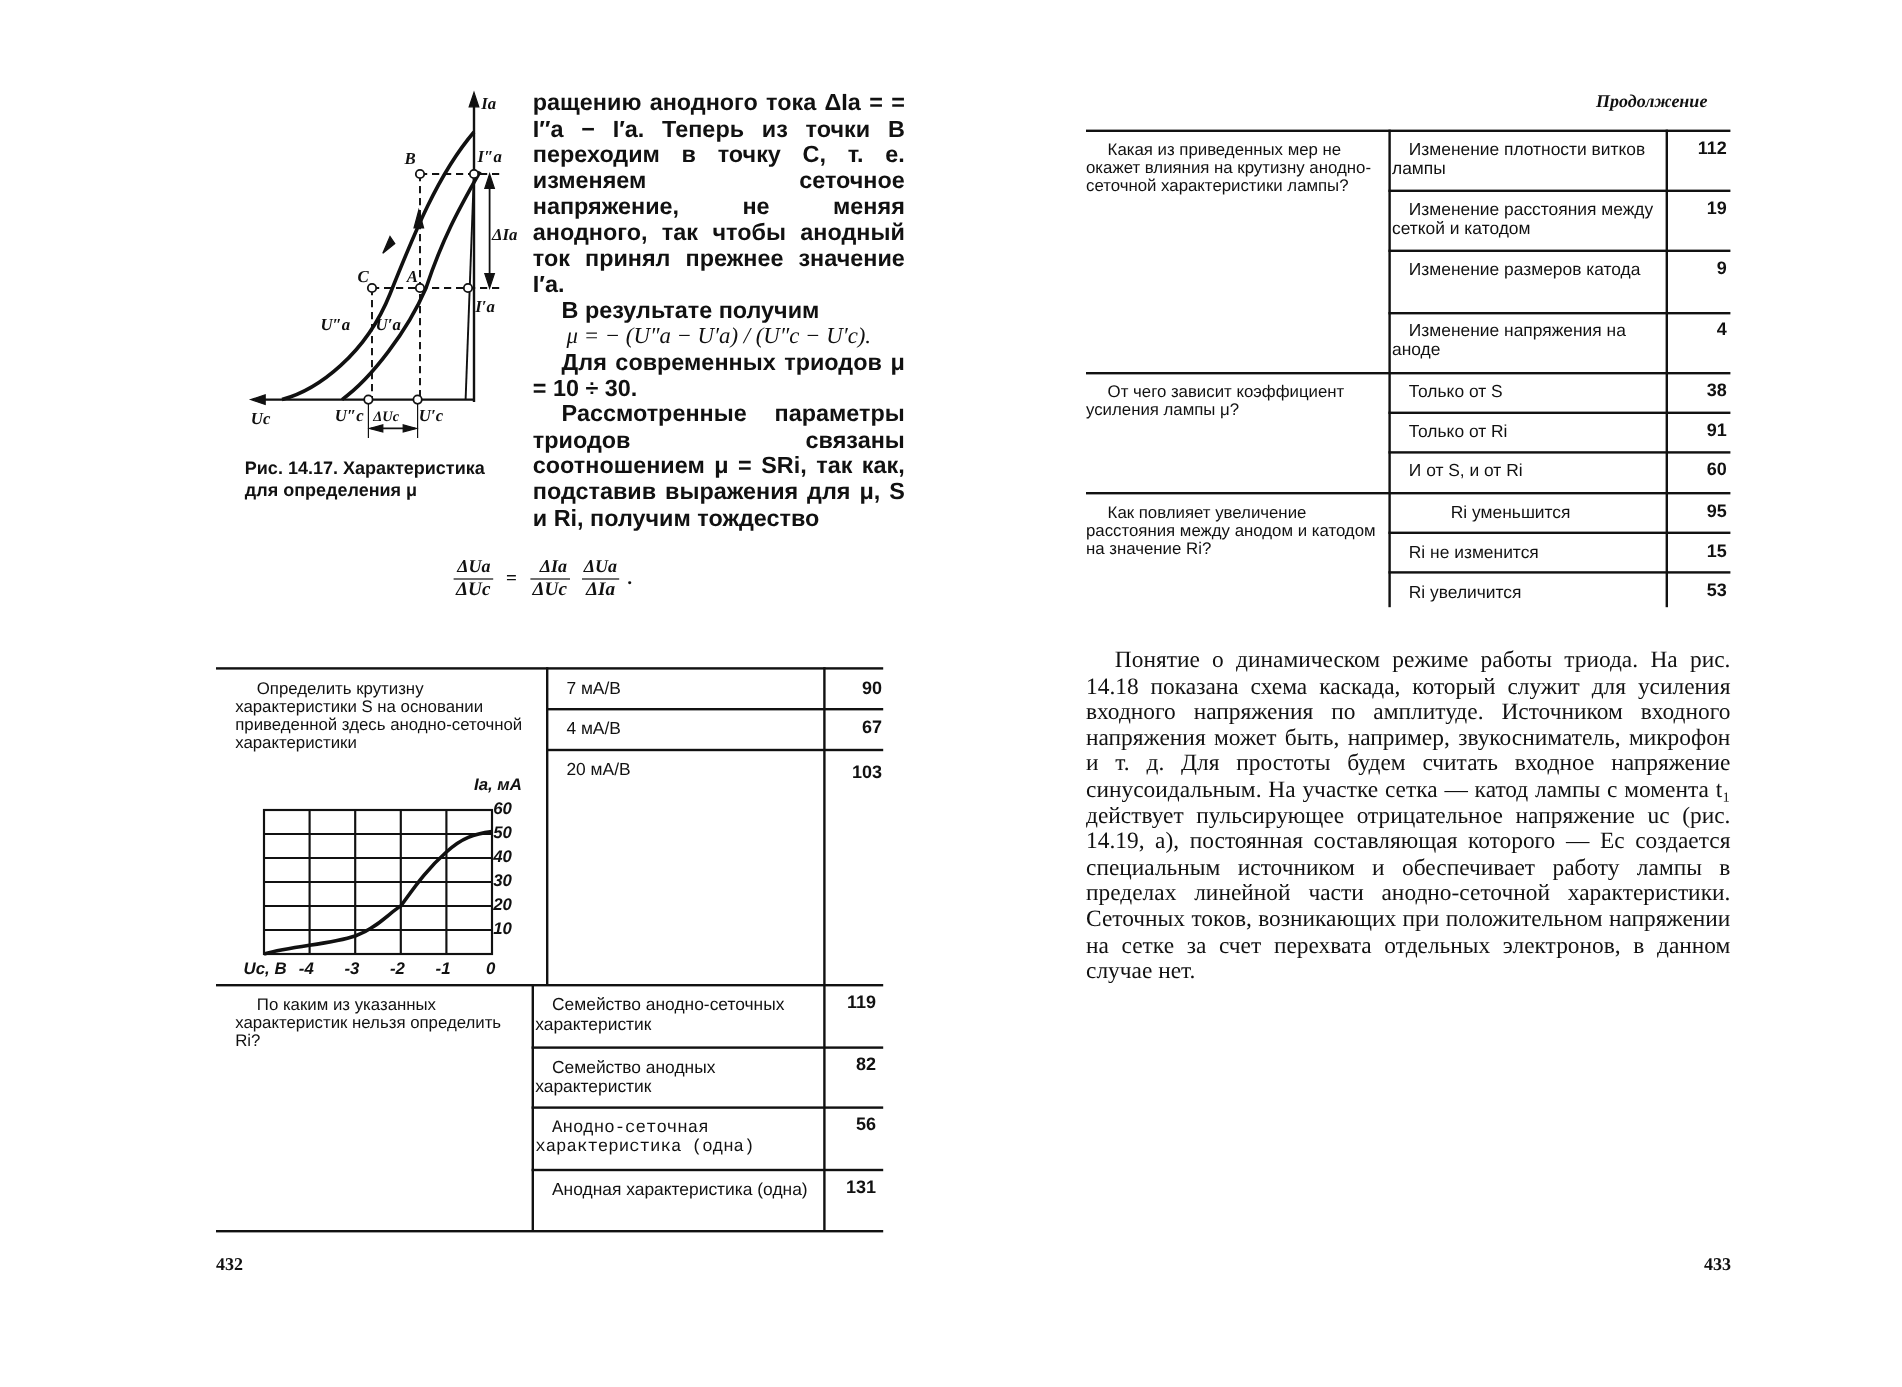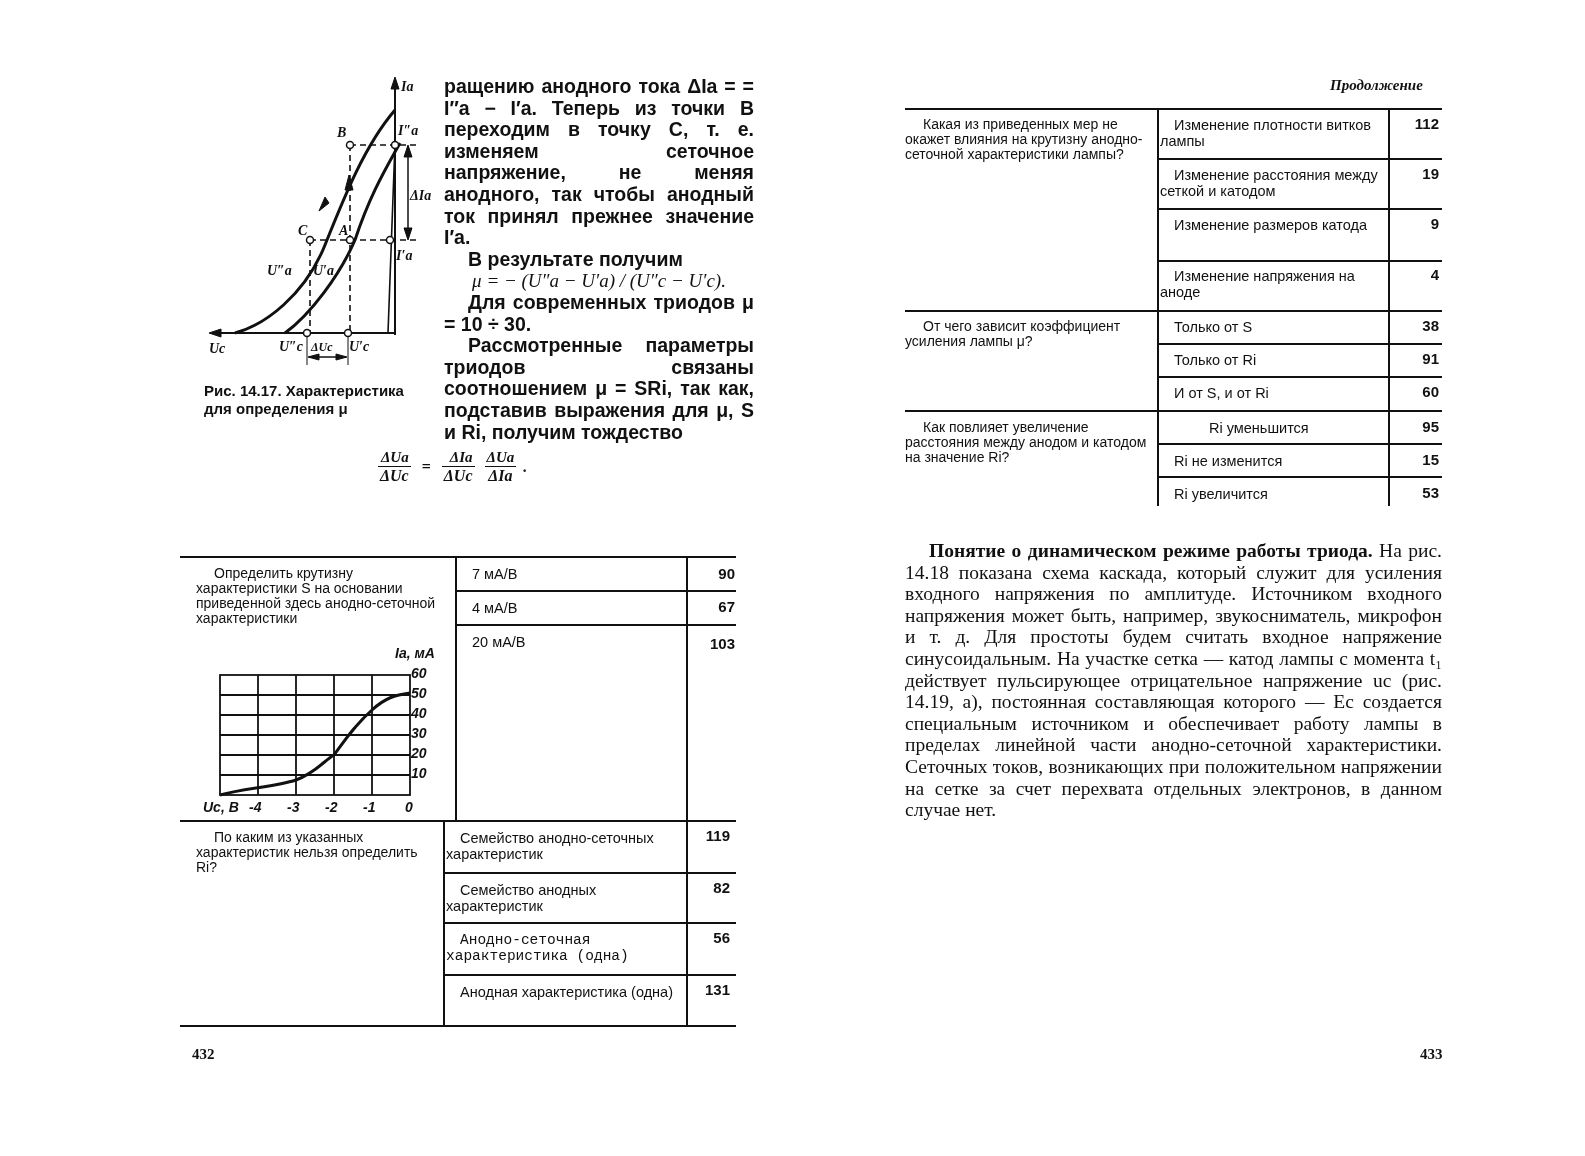--- a/index.html
+++ b/index.html
@@ -1,32 +1,32 @@
 <!DOCTYPE html>
 <html><head>
 <meta charset="utf-8">
 <style>
   html, body { margin:0; padding:0; background:#fff; }
   body { width:1585px; height:1156px; position:relative; overflow:hidden; color:#111;
          font-family:"Liberation Serif", "DejaVu Serif", serif; }
   .abs { position:absolute; }
   .it { font-style:italic; }
-  .b { font-weight:bold; }
+  .b { font-weight:normal; }
   .sans { font-family:"Liberation Sans", "DejaVu Sans", sans-serif; }
 
   
   .lp-text { left:444px; top:76px; width:310px; font-size:19.5px; line-height:21.6px; font-weight:bold; text-align:justify; }
   .lp-text p { margin:0; }
   .ind { text-indent:24px; }
   .formula { text-align:center; font-weight:normal; margin:6px 0 10px; font-size:19px; }
 
   .fig-caption { left:204px; top:382px; width:220px; font-size:15px; line-height:18px; font-weight:bold; }
 
   .identity { left:375px; top:448px; font-size:16px; font-weight:bold; }
-  .frac { display:inline-block; vertical-align:middle; text-align:center; margin:0 3px;font-style:italic; }
+  .frac { display:inline-block; vertical-align:middle; text-align:center; margin:16px 3px;font-style:italic; }
   .frac span { display:block; padding:0 2px; line-height:18px; }
   .frac span.num { border-bottom:1.5px solid #111; }
 
   .card-title { left:180px; top:509px; width:560px; text-align:center; font-size:15.5px; line-height:17px; font-weight:bold; }
 
   
   .rule { position:absolute; height:1.5px; background:#111; }
   .vrule { position:absolute; width:1.5px; background:#111; }
   .cell { position:absolute; font-size:14.5px; line-height:16px; }
   .q { font-size:14px; line-height:15px; text-indent:18px; }
@@ -178,21 +178,21 @@
   <div class="cell q sans" style="left:196px;top:830px;width:246px;">По каким из указанных характеристик нельзя определить Ri?</div>
   <div class="cell ans sans" style="left:446px;top:830px;width:232px;">Семейство анодно-сеточных характеристик</div>
   <div class="cell num sans" style="left:688px;top:828px;width:42px;">119</div>
   <div class="cell ans sans" style="left:446px;top:882px;width:232px;">Семейство анодных характеристик</div>
   <div class="cell num sans" style="left:688px;top:880px;width:42px;">82</div>
   <div class="cell ans sans" style="left:446px;top:932px;width:232px;font-family:Liberation Mono, monospace;">Анодно-сеточная характеристика (одна)</div>
   <div class="cell num sans" style="left:688px;top:930px;width:42px;">56</div>
   <div class="cell ans sans" style="left:446px;top:984px;width:232px;">Анодная характеристика (одна)</div>
   <div class="cell num sans" style="left:688px;top:982px;width:42px;">131</div>
 
-  <div class="abs pageno" style="left:180px;top:1046px;margin-left:12px;">432</div>
+  <div class="abs pageno" style="left:180px;top:1046px;">432</div>
 </div>
 
 <div>
   <div class="abs cont-label">Продолжение</div>
 
   <div class="rule" style="left:905px;top:108px;width:537px;"></div>
   <div class="vrule" style="left:1157px;top:108px;height:398px;"></div>
   <div class="vrule" style="left:1388px;top:108px;height:398px;"></div>
   <div class="rule" style="left:1157px;top:158px;width:285px;"></div>
   <div class="rule" style="left:1157px;top:208px;width:285px;"></div>

